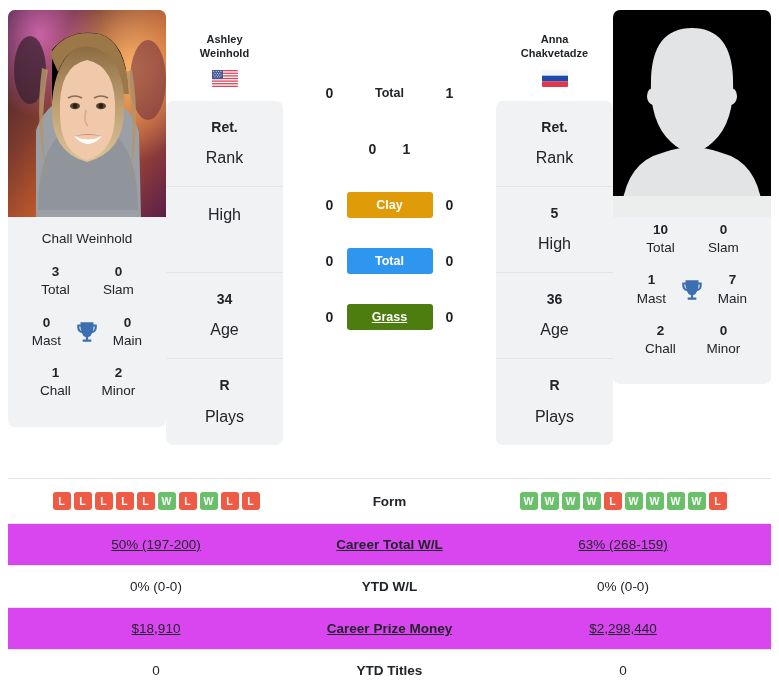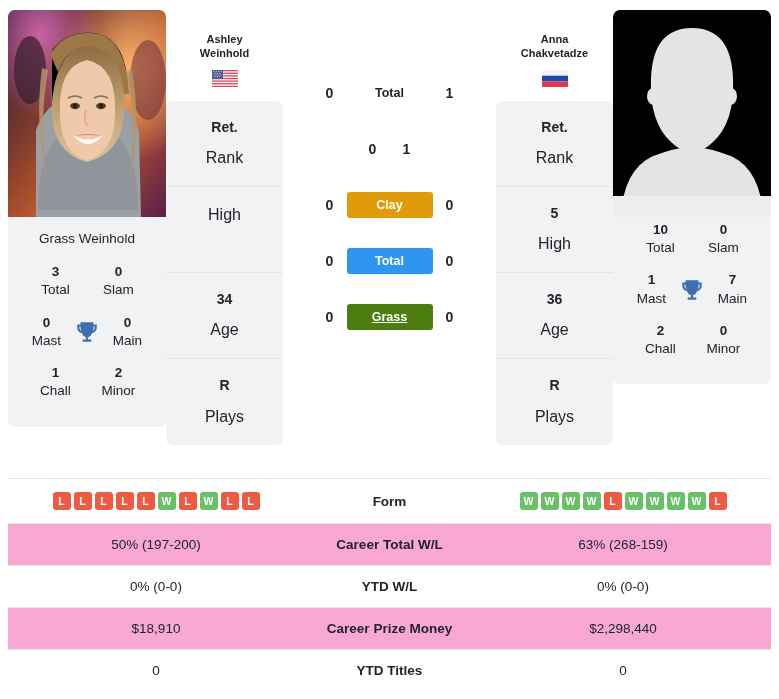--- a/index.html
+++ b/index.html
@@ -154,21 +154,21 @@
   }
 
   
   .cmp-table {
     width: 763px;
     margin: 0 8px;
     border-collapse: collapse;
     table-layout: fixed;
   }
   .cmp-table tr { border-top: 1px solid #e4e5e6; }
-  .cmp-table tr.shaded { background: #f9a8d4; }
+  .cmp-table tr.shaded { background: #d946ef; text-decoration: underline; }
   .cmp-table td {
     padding: 13px 6px;
     font-size: 13.5px;
     text-align: center;
     vertical-align: middle;
     height: 41px;
   }
   .cmp-table td.mid {
     font-weight: bold;
     width: 171px;
@@ -241,21 +241,21 @@
           <ellipse cx="93" cy="96" rx="2.4" ry="2.4" fill="#2a2018"></ellipse>
           <path d="M60 88 Q67 84 74 88" stroke="#8a6d4a" stroke-width="1.6" fill="none"></path>
           <path d="M86 88 Q93 84 100 88" stroke="#8a6d4a" stroke-width="1.6" fill="none"></path>
           <path d="M78 100 Q75 112 80 116" stroke="#d9a987" stroke-width="1.6" fill="none"></path>
           <path d="M66 126 Q80 133 94 126 Q80 142 66 126 Z" fill="#ffffff"></path>
           <path d="M66 126 Q80 122 94 126 Q80 124 66 126 Z" fill="#c98b7a"></path>
           <path d="M34 58 Q26 116 40 170 Q30 120 40 60 Z" fill="#b49468" opacity="0.85"></path>
           <path d="M124 60 Q134 118 120 172 Q130 120 118 62 Z" fill="#b49468" opacity="0.85"></path>
         </svg>
       </div>
-      <div class="photo-name">Grass Weinhold</div>
+      <div class="photo-name">Chall Weinhold</div>
       <div class="titles-grid">
         <div class="titles-row">
           <div class="tnum">
             <span class="v">3</span>
             <span class="l">Total</span>
           </div>
           <div class="tnum">
             <span class="v">0</span>
             <span class="l">Slam</span>
           </div>

